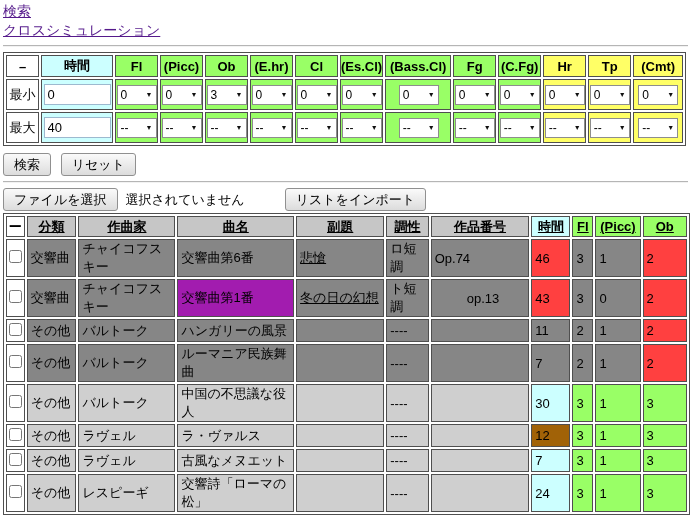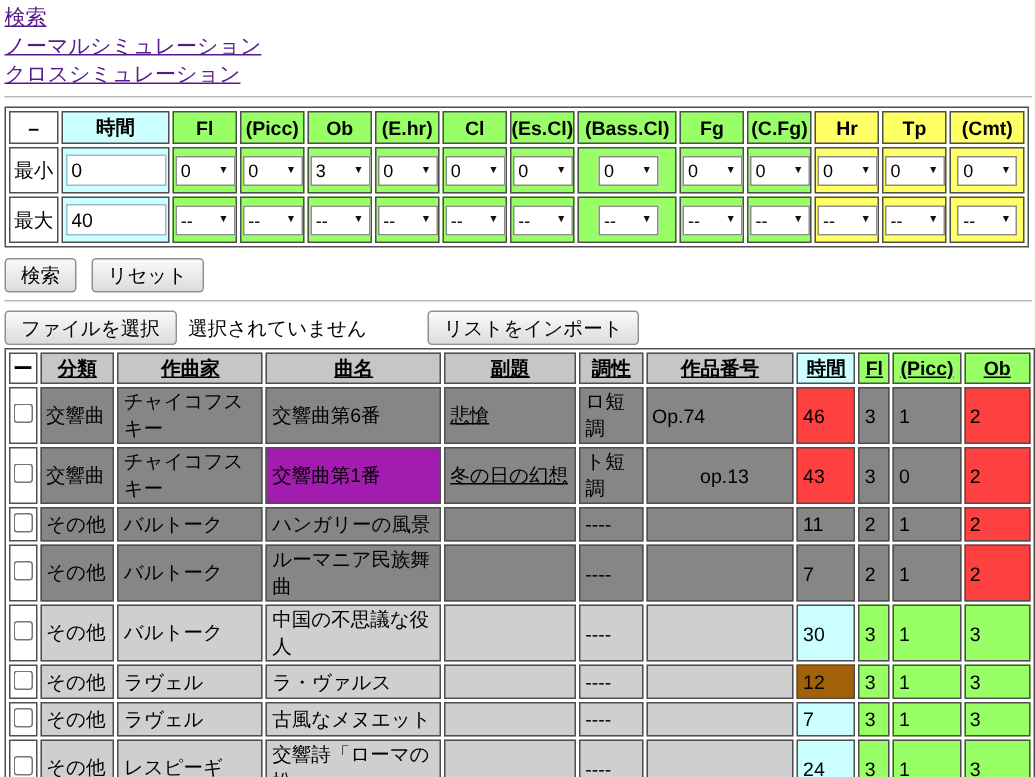--- a/index.html
+++ b/index.html
@@ -46,21 +46,20 @@
   #results-table input[type=checkbox]{width:13px;height:13px;margin:0;}
   .rc-cat{width:52px;} .rc-comp{width:116px;} .rc-title{width:138px;} .rc-sub{width:104px;text-decoration:underline;}
   .rc-key{width:42px;} .rc-opus{width:68px;} .rc-time{width:37px;} .rc-fl{width:15px;}
   .rc-picc{width:40px;} .rc-ob{width:45px;}
 </style>
 </head>
 <body>
 
 <div class="links">
   <a href="#">検索</a>
-  <a href="#">ノーマルシミュレーション</a>
   <a href="#">クロスシミュレーション</a>
 </div>
 
 <hr class="div">
 
 <table id="filter-table">
   <tbody>
       <tr>
         <th class="h bg-white">–</th>
         <th class="h bg-cyan w-time">時間</th>

